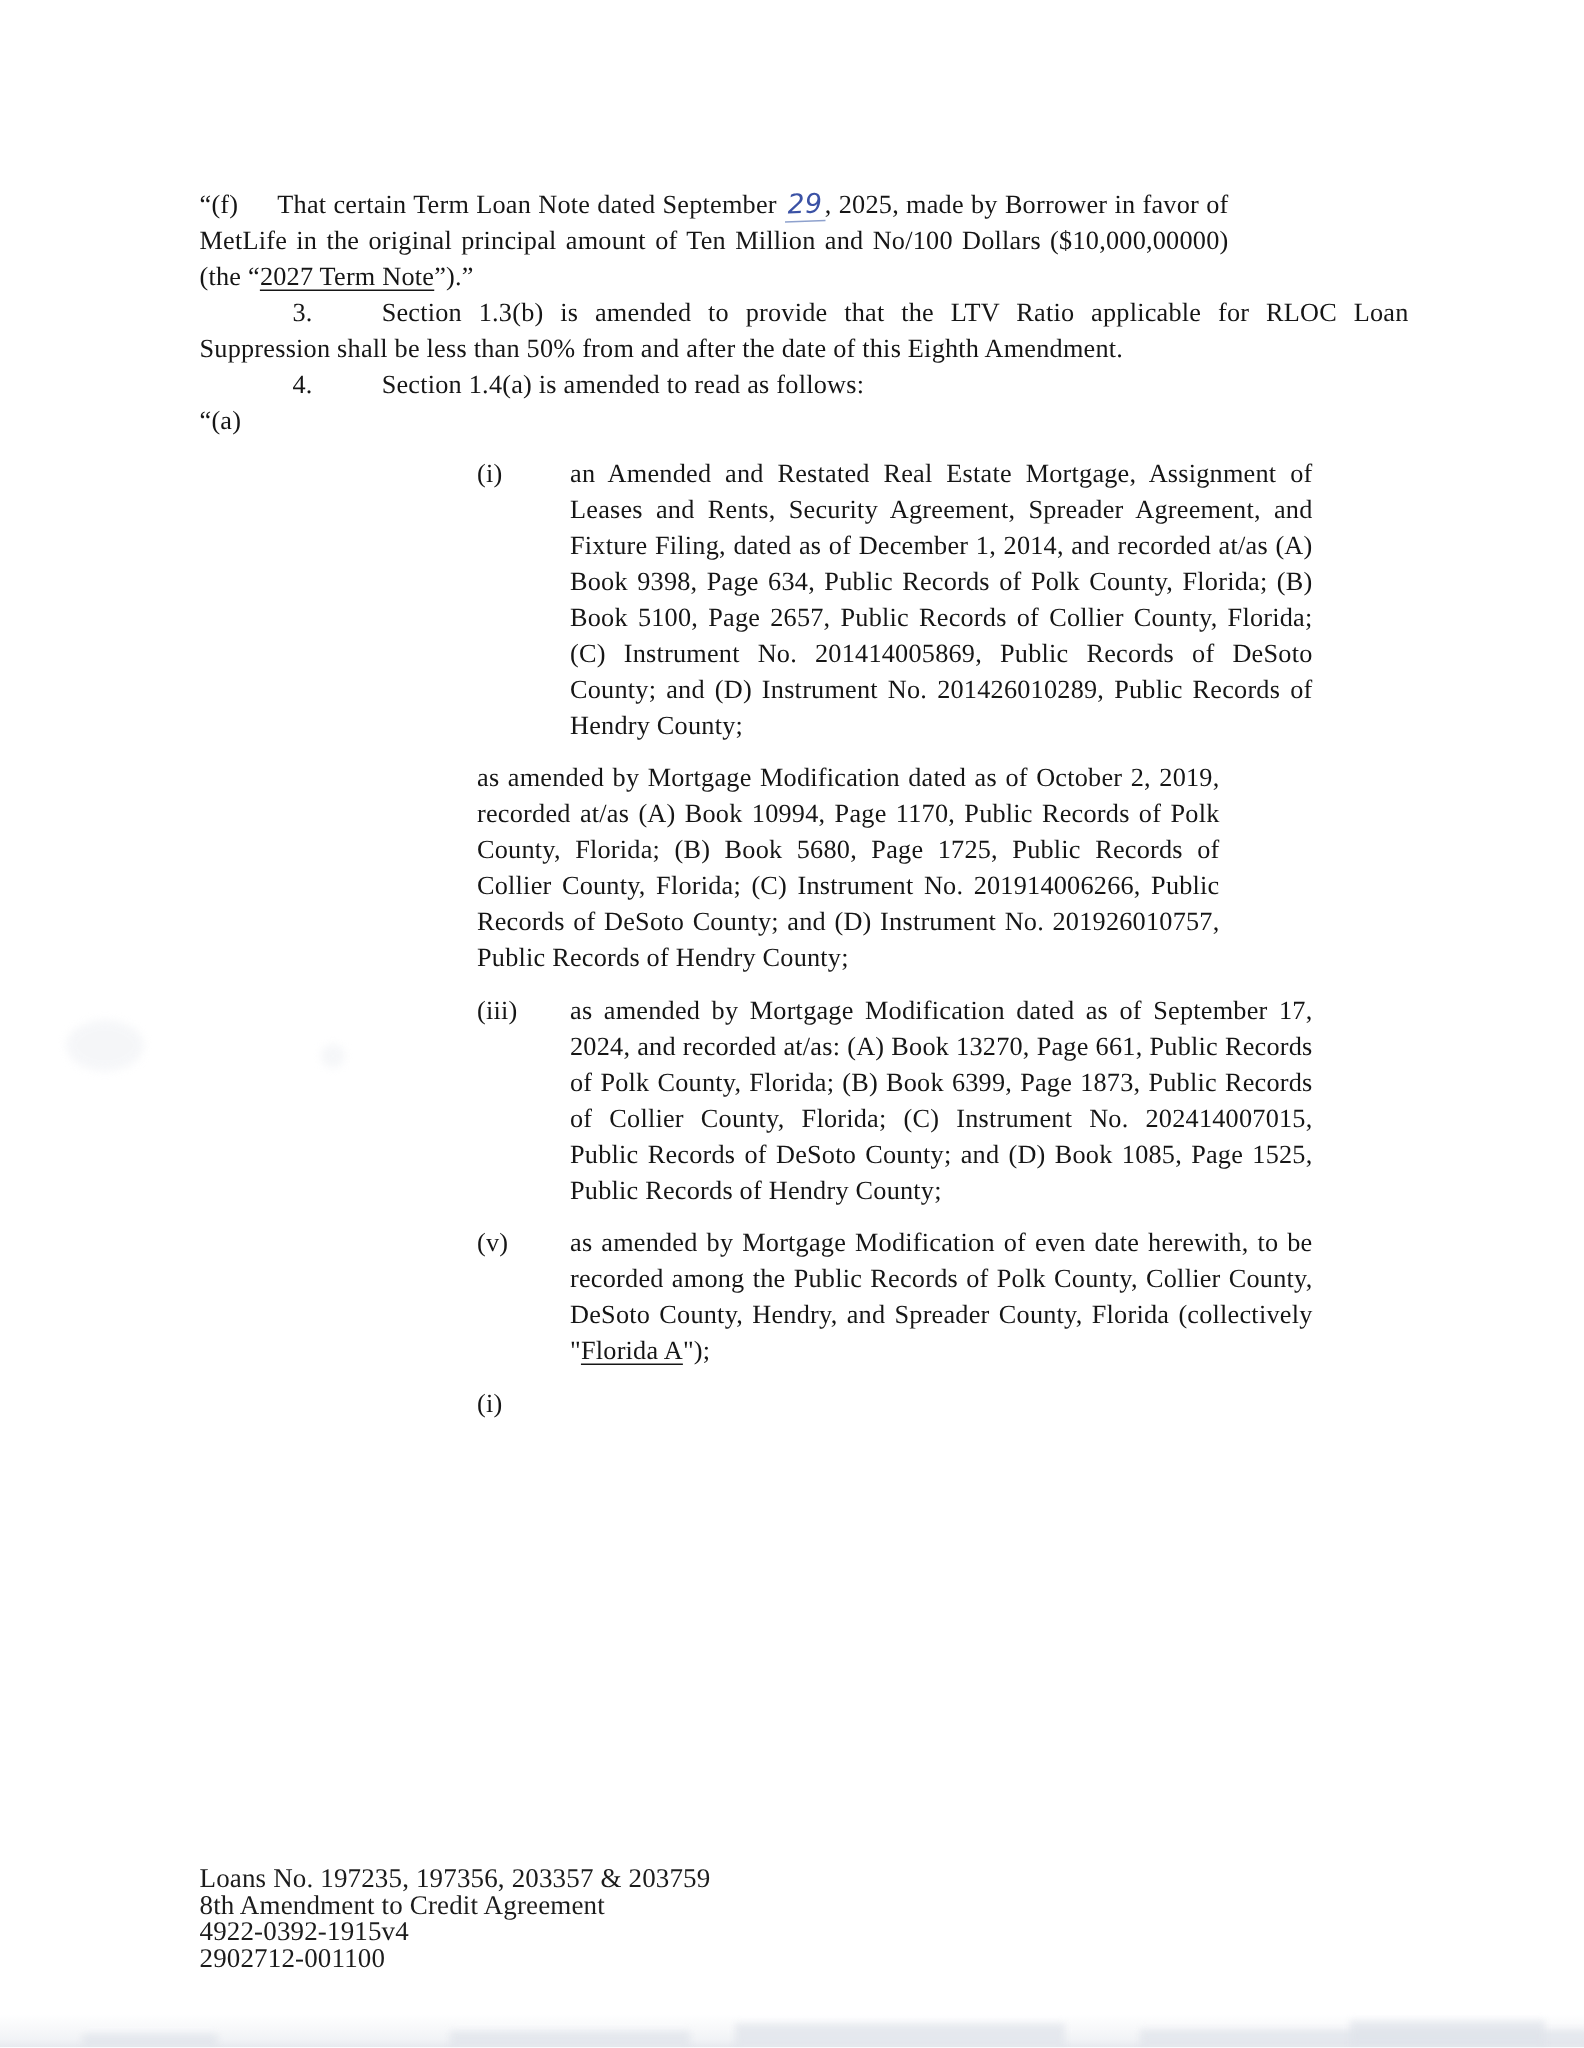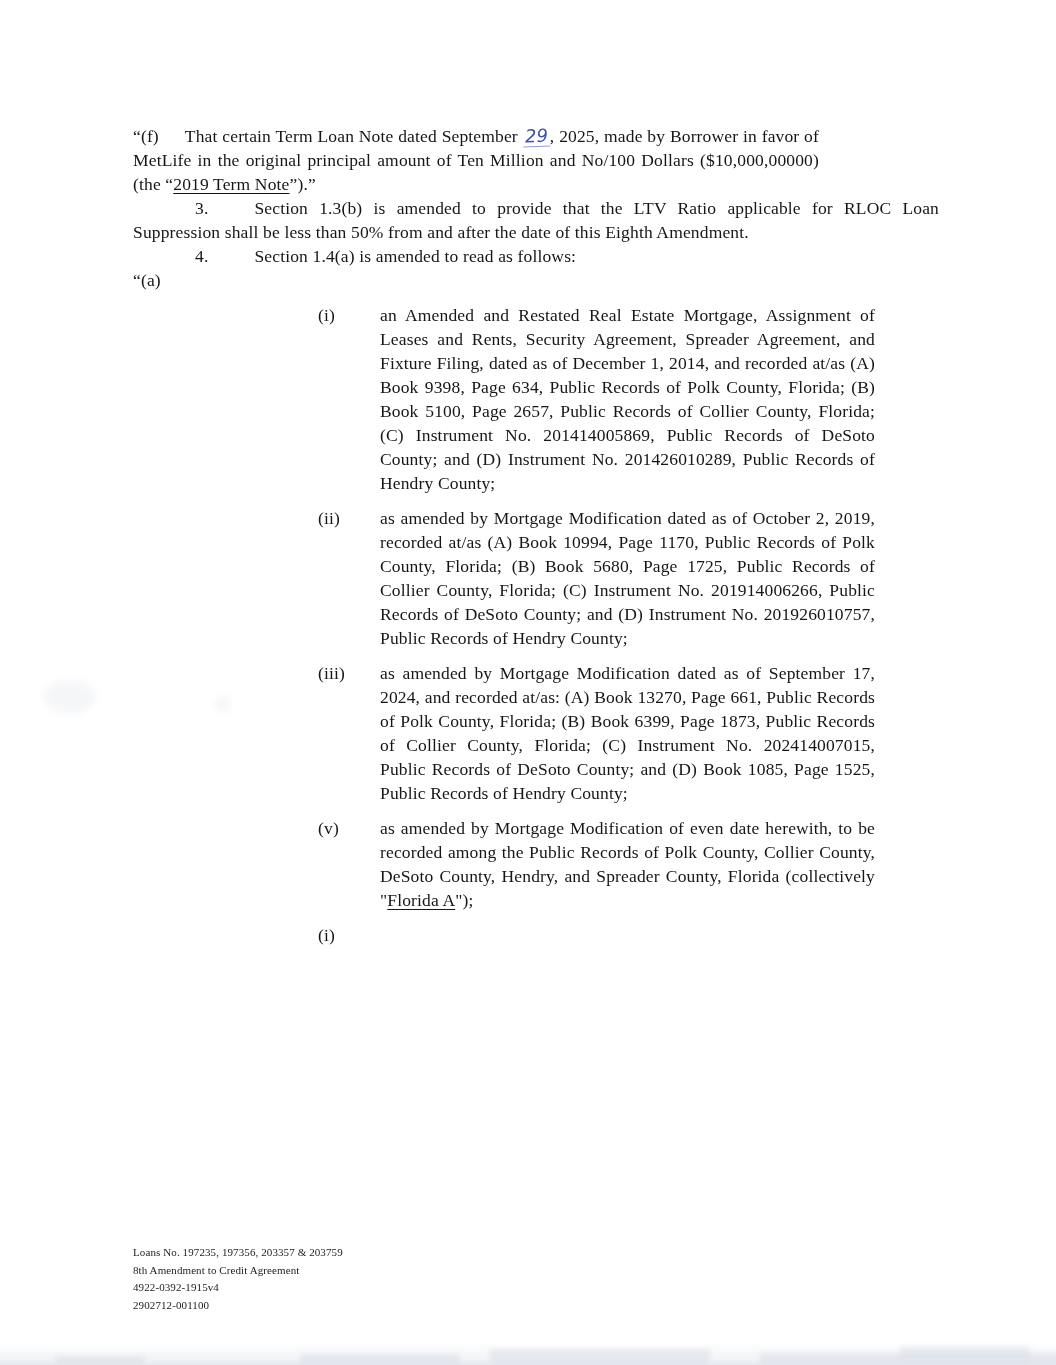--- a/index.html
+++ b/index.html
@@ -50,21 +50,21 @@
     display: inline-block;
     line-height: 20px;
     transform: rotate(-2deg);
   }
 
   
   .footer {
     position: absolute;
     left: 133px;
     top: 1244px;
-    font-size: 11px;
+    font-size: 18px;
     line-height: 17.5px;
     letter-spacing: 0.1px;
     color: #1c1c1c;
   }
   .footer div { white-space: nowrap; }
 
   
   .smudge { position: absolute; border-radius: 50%; filter: blur(3px); background: #eef0f4; opacity: 0.55; }
   .smudge-1 { left: 44px; top: 680px; width: 52px; height: 34px; }
   .smudge-2 { left: 214px; top: 696px; width: 16px; height: 16px; }
@@ -80,35 +80,34 @@
   .blob-3 { left: 490px; width: 220px; height: 16px; }
   .blob-4 { left: 760px; width: 300px; height: 12px; }
   .blob-5 { left: 900px; width: 130px; height: 18px; }
 </style>
 </head>
 <body>
 
 <div class="page">
   <div class="content">
 
-    <p class="para-f"><span>“(f)</span><span class="tab-f"></span><span>That certain Term Loan Note dated September </span><span class="handwritten">29</span><span>, 2025, made by Borrower in favor of MetLife in the original principal amount of Ten Million and No/100 Dollars ($10,000,00000) (the “</span><span class="defined-term">2019 Term Note</span><span>”).”</span></p>
+    <p class="para-f"><span>“(f)</span><span class="tab-f"></span><span>That certain Term Loan Note dated September </span><span class="handwritten">29</span><span>, 2025, made by Borrower in favor of MetLife in the original principal amount of Ten Million and No/100 Dollars ($10,000,00000) (the “</span><span class="defined-term">2027 Term Note</span><span>”).”</span></p>
 
     <p class="numbered"><span>3.</span><span class="tab-num"></span><span>Section 1.3(b) is amended to provide that the LTV Ratio applicable for RLOC Loan Suppression shall be less than 50% from and after the date of this Eighth Amendment.</span></p>
 
     <p class="numbered"><span>4.</span><span class="tab-num"></span><span>Section 1.4(a) is amended to read as follows:</span></p>
 
     <p class="sub-a">“(a)</p>
 
     <div class="list-item">
       <div class="li-label">(i)</div>
       <div class="li-body">an Amended and Restated Real Estate Mortgage, Assignment of Leases and Rents, Security Agreement, Spreader Agreement, and Fixture Filing, dated as of December 1, 2014, and recorded at/as (A) Book 9398, Page 634, Public Records of Polk County, Florida; (B) Book 5100, Page 2657, Public Records of Collier County, Florida; (C) Instrument No. 201414005869, Public Records of DeSoto County; and (D) Instrument No. 201426010289, Public Records of Hendry County;</div>
     </div>
 
     <div class="list-item">
-      <div class="li-label">(ii)</div>
       <div class="li-body">as amended by Mortgage Modification dated as of October 2, 2019, recorded at/as (A) Book 10994, Page 1170, Public Records of Polk County, Florida; (B) Book 5680, Page 1725, Public Records of Collier County, Florida; (C) Instrument No. 201914006266, Public Records of DeSoto County; and (D) Instrument No. 201926010757, Public Records of Hendry County;</div>
     </div>
 
     <div class="list-item">
       <div class="li-label">(iii)</div>
       <div class="li-body">as amended by Mortgage Modification dated as of September 17, 2024, and recorded at/as: (A) Book 13270, Page 661, Public Records of Polk County, Florida; (B) Book 6399, Page 1873, Public Records of Collier County, Florida; (C) Instrument No. 202414007015, Public Records of DeSoto County; and (D) Book 1085, Page 1525, Public Records of Hendry County;</div>
     </div>
 
 
     <div class="list-item">

